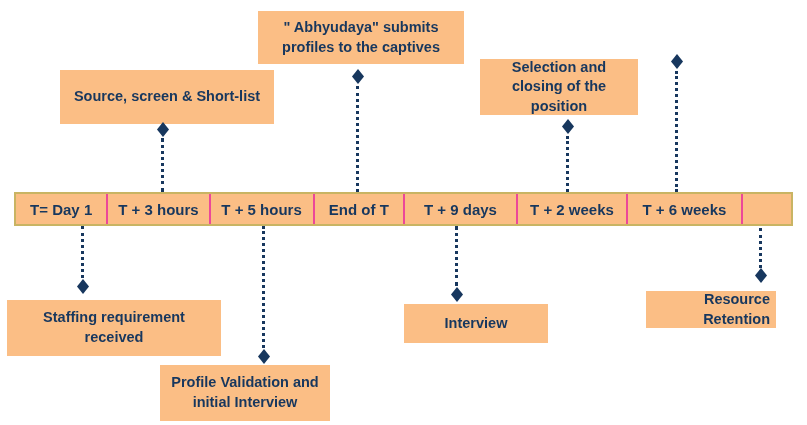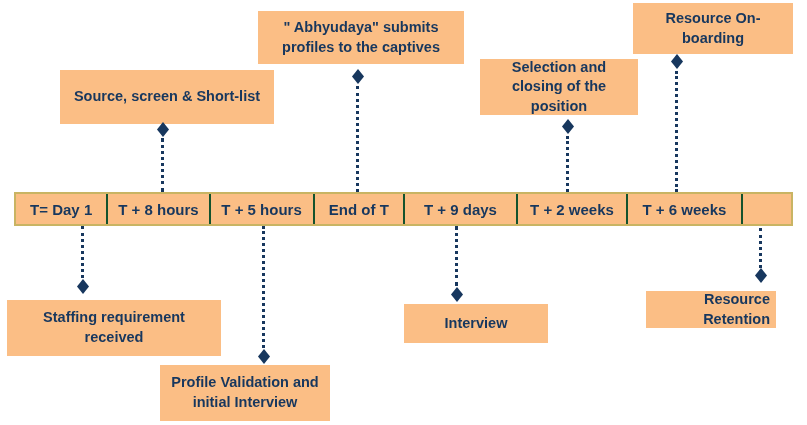--- a/index.html
+++ b/index.html
@@ -14,21 +14,21 @@
   .timeline-bar{
     position:absolute;
     left:14px;top:192px;
     width:775px;height:30px;
     background:#FBBE85;
     border:2px solid #C9B463;
     display:flex;
   }
   .timeline-cell{
     display:flex;align-items:center;justify-content:center;
-    border-right:2px solid #14532d;
+    border-right:2px solid #ec4899;
     color:#17375E;font-weight:bold;font-size:15px;
     white-space:nowrap;
   }
   .timeline-cell:last-child{border-right:none;}
   
   .ms-box{
     position:absolute;
     background:#FBBE85;
     color:#17375E;font-weight:bold;font-size:14.5px;
     display:flex;align-items:center;justify-content:center;
@@ -46,33 +46,32 @@
     clip-path:polygon(50% 0,100% 50%,50% 100%,0 50%);
   }
 </style>
 </head>
 <body>
 
 <div class="canvas">
 
   <div class="timeline-bar">
     <div class="timeline-cell" style="flex:92">T= Day 1</div>
-    <div class="timeline-cell" style="flex:102">T + 8 hours</div>
+    <div class="timeline-cell" style="flex:102">T + 3 hours</div>
     <div class="timeline-cell" style="flex:104">T + 5 hours</div>
     <div class="timeline-cell" style="flex:90">End of T</div>
     <div class="timeline-cell" style="flex:113">T + 9 days</div>
     <div class="timeline-cell" style="flex:110">T + 2 weeks</div>
     <div class="timeline-cell" style="flex:115">T + 6 weeks</div>
     <div class="timeline-cell" style="flex:49"></div>
   </div>
 
   <div class="ms-box" style="left:60px;top:70px;width:214px;height:54px;">Source, screen &amp; Short-list</div>
   <div class="ms-box" style="left:258px;top:11px;width:206px;height:53px;">" Abhyudaya" submits profiles to the captives</div>
   <div class="ms-box" style="left:480px;top:59px;width:158px;height:56px;">Selection and closing of the position</div>
-  <div class="ms-box" style="left:633px;top:3px;width:160px;height:51px;">Resource On-boarding</div>
 
   <div class="ms-box" style="left:7px;top:300px;width:214px;height:56px;">Staffing requirement received</div>
   <div class="ms-box" style="left:160px;top:365px;width:170px;height:56px;">Profile Validation and initial Interview</div>
   <div class="ms-box" style="left:384px;top:304px;width:144px;height:39px;margin-left:20px;">Interview</div>
   <div class="ms-box" style="left:646px;top:291px;width:130px;height:37px;text-align:right;">Resource Retention</div>
 
   <div class="diamond" style="left:157px;top:122px;"></div>
   <div class="conn" style="left:161px;top:138px;height:54px;"></div>
 
   <div class="diamond" style="left:352px;top:69px;"></div>

